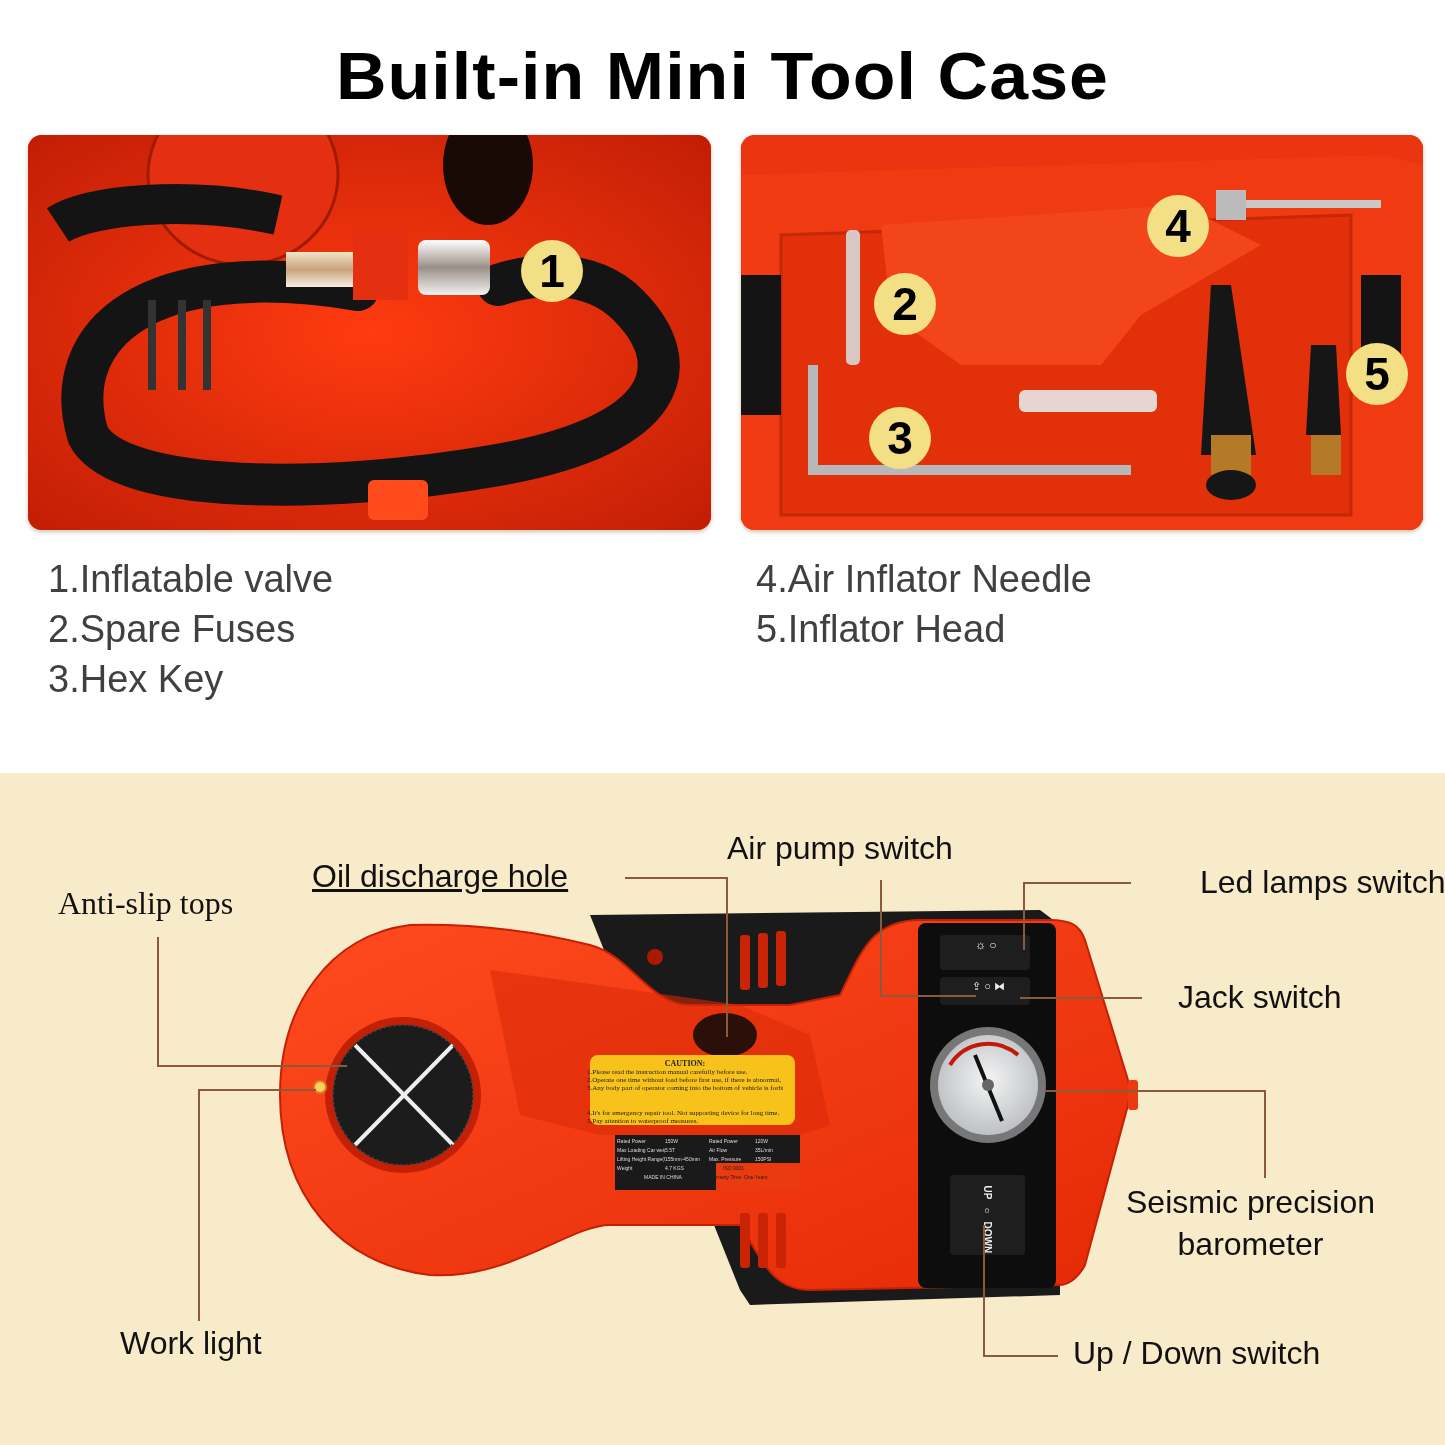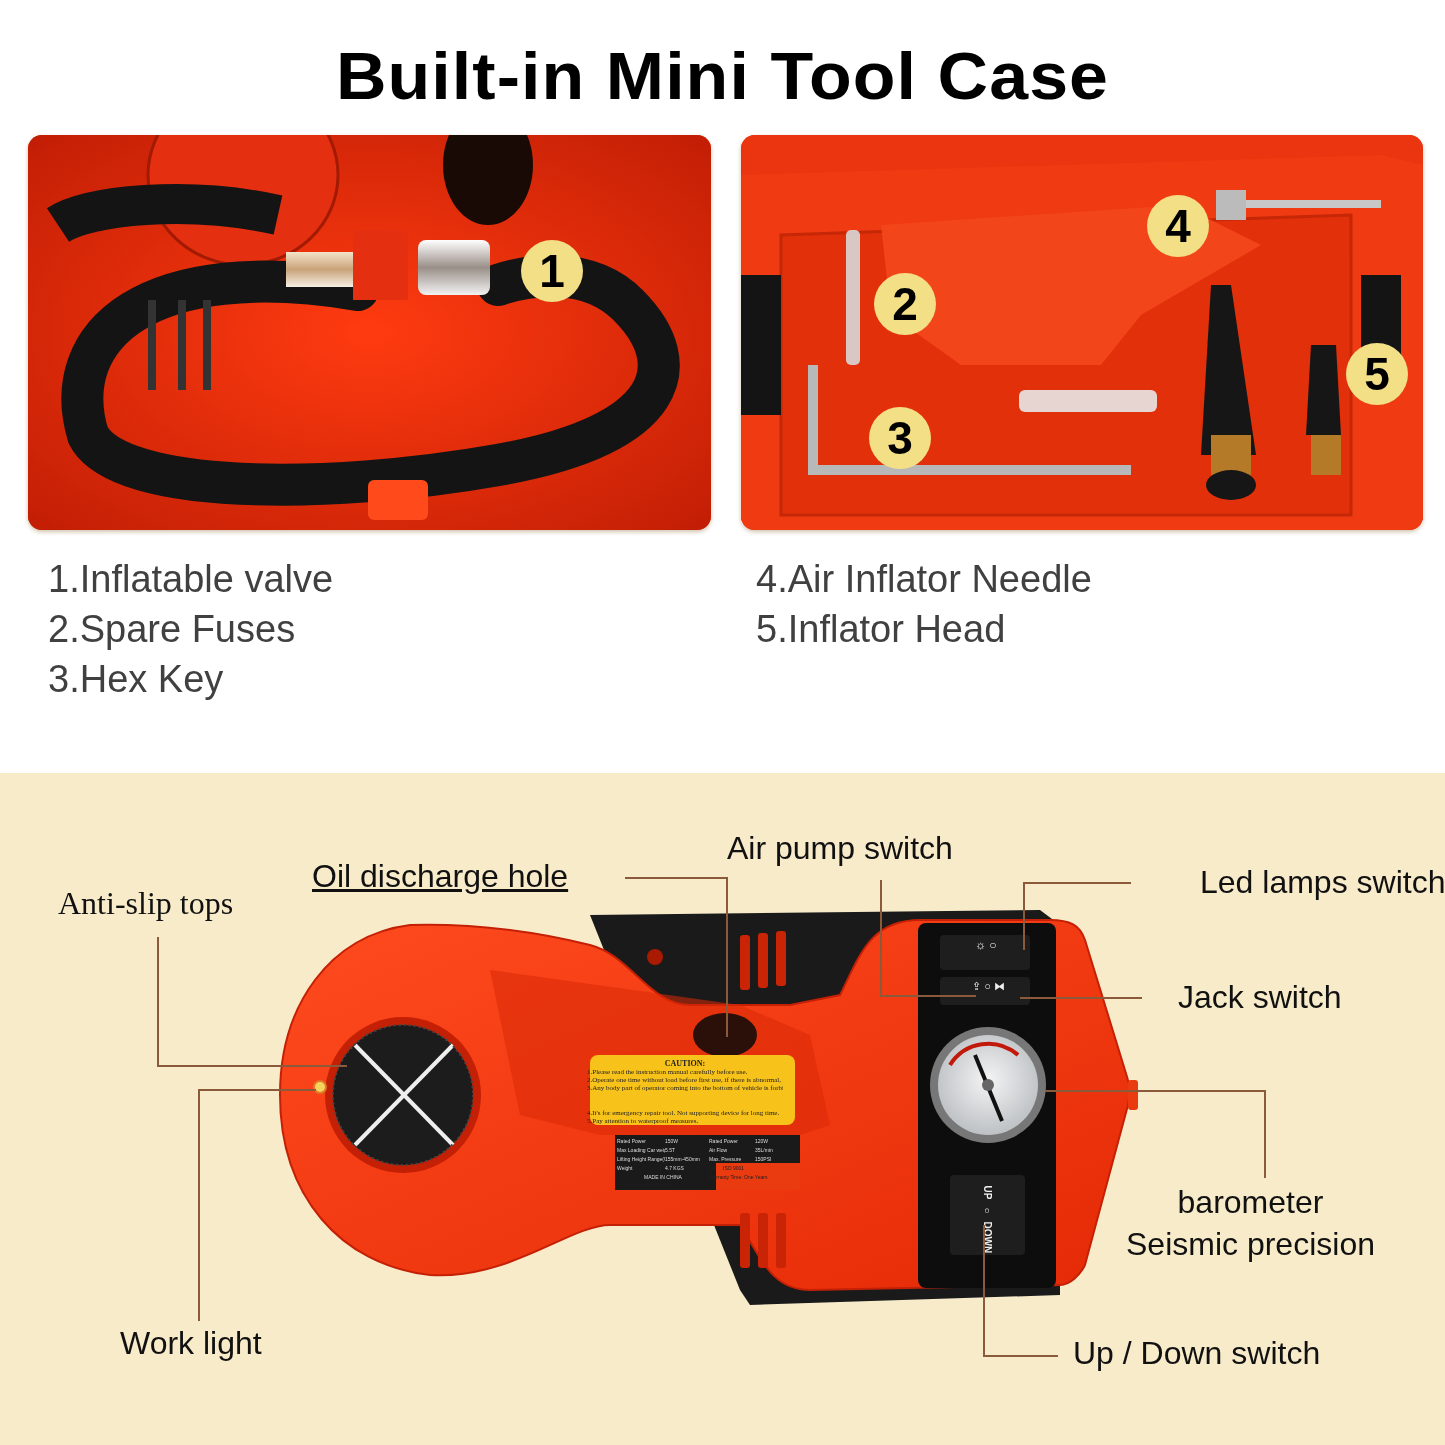--- a/index.html
+++ b/index.html
@@ -200,22 +200,22 @@
 <div class="abs" style="left:972px;top:980px;font-size:11px;color:#eee;">
   <span>⇪</span> <span>○</span> <span>⧓</span>
 </div>
 
 <div class="abs callout" style="left:58px;top:885px;font-family:Liberation Serif, serif;">Anti-slip tops</div>
 <div class="abs callout" style="left:312px;top:858px;text-decoration:underline;">Oil discharge hole</div>
 <div class="abs callout" style="left:727px;top:830px;">Air pump switch</div>
 <div class="abs callout" style="left:1200px;top:864px;">Led lamps switch</div>
 <div class="abs callout" style="left:1154px;top:979px;margin-left:24px;">Jack switch</div>
 <div class="abs callout" style="left:1126px;top:1181px;text-align:center;line-height:42px;">
+  <div>Seismic precision</div>
   <div>barometer</div>
-  <div>Seismic precision</div>
 </div>
 <div class="abs callout" style="left:120px;top:1325px;">Work light</div>
 <div class="abs callout" style="left:1073px;top:1335px;">Up / Down switch</div>
 
 <div class="abs line vl" style="left:157px;top:937px;height:129px;"></div>
 <div class="abs line hl" style="left:157px;top:1065px;width:190px;"></div>
 
 <div class="abs line vl" style="left:198px;top:1089px;height:232px;"></div>
 <div class="abs line hl" style="left:198px;top:1089px;width:118px;"></div>
 

